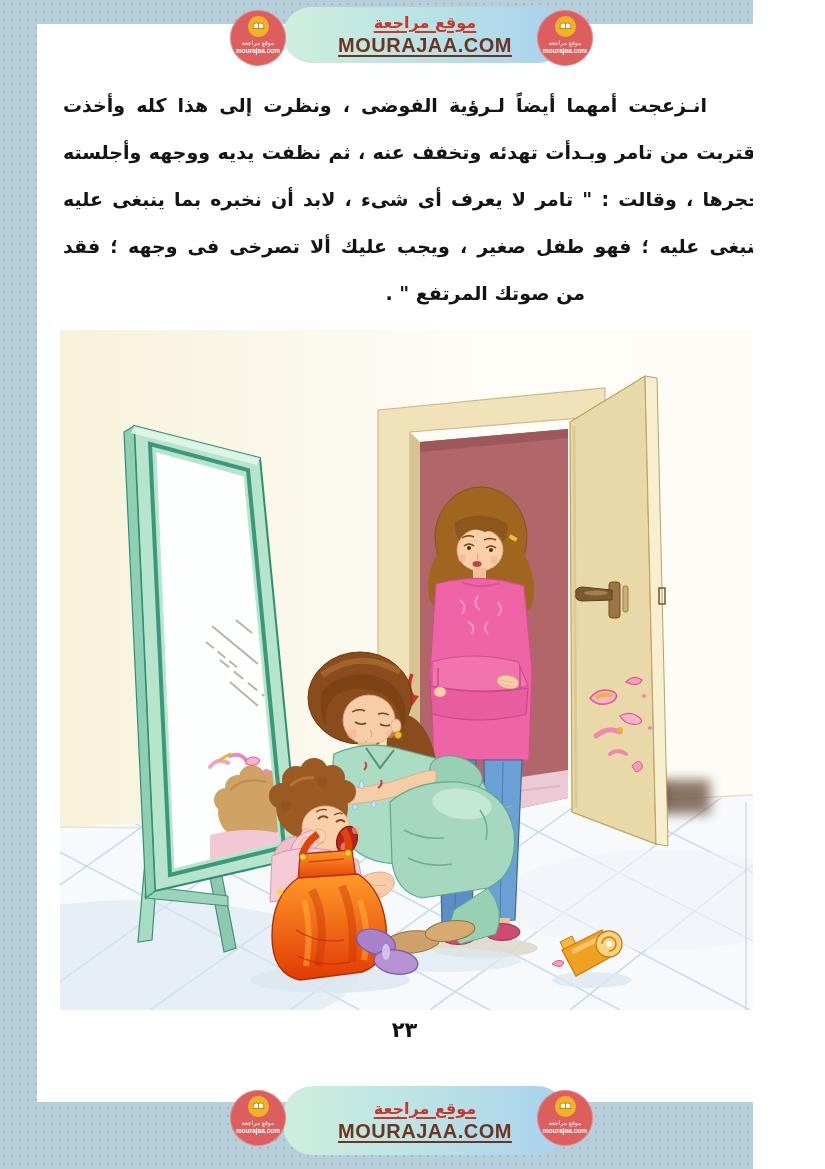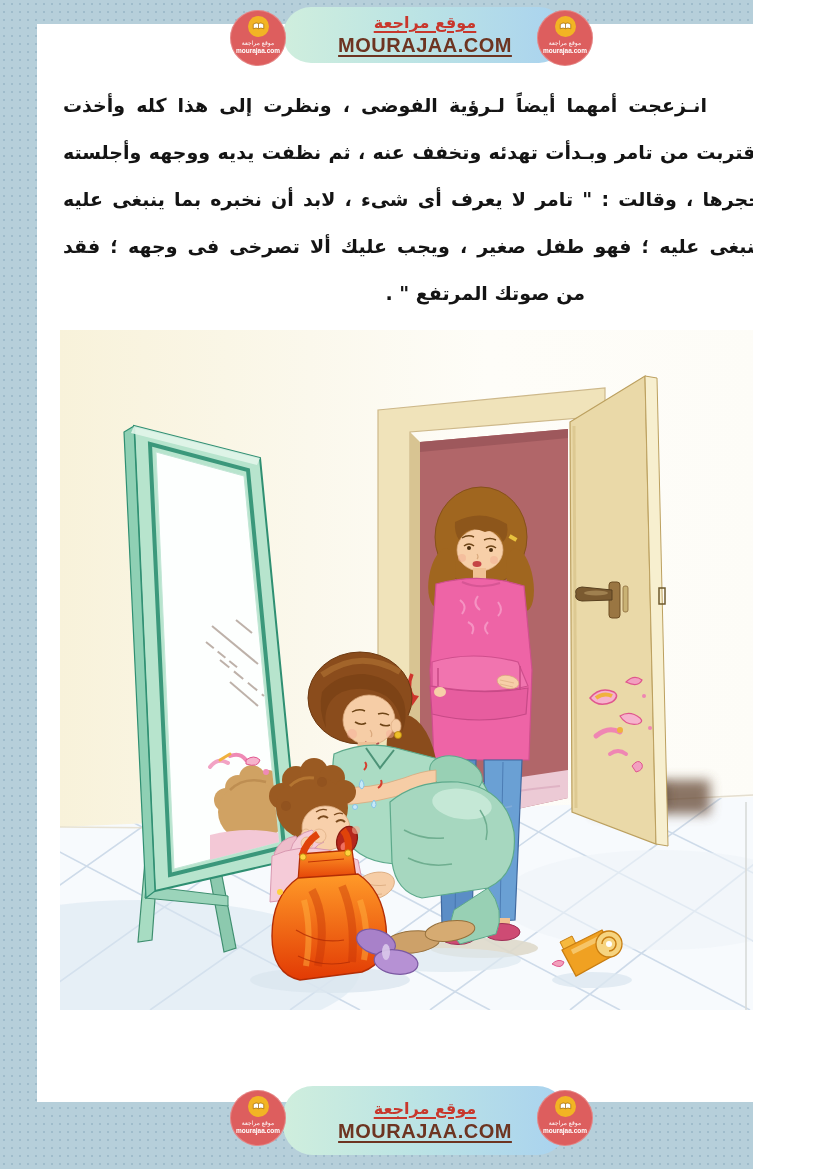--- a/index.html
+++ b/index.html
@@ -375,20 +375,21 @@
       <path d="M492,634 q6,-6 12,-2 q-2,8 -12,2 z" fill="#f2a0bb" stroke="#e0568e"></path>
       <polygon points="500,612 512,606 516,614 504,620" fill="#f6b93e" stroke="#c87d10"></polygon>
       <polygon points="502,620 542,600 556,624 516,646" fill="#f0a122" stroke="#c87d10" stroke-width="1.3"></polygon>
       <path d="M512,622 L544,606" stroke="#f8cf7a" stroke-width="5" opacity="0.8"></path>
       <circle cx="549" cy="614" r="13" fill="#f6d480" stroke="#c87d10" stroke-width="1.3"></circle>
       <path d="M542,614 a7,7 0 1 1 7,7" fill="none" stroke="#c87d10" stroke-width="1.5"></path>
       <circle cx="549" cy="614" r="3" fill="#ffffff"></circle>
     </g>
   </svg>
 
+  <div class="page-num">٢٣</div>
 
   <div>
     <div class="badge f-left">
       <span class="icon-circle">
         <svg width="15" height="15" viewBox="0 0 20 20">
             <path d="M3,7 Q7,4 10,6 Q13,4 17,7 L17,13 Q13,11 10,13 Q7,11 3,13 Z" fill="#ffffff" stroke="#a56a00" stroke-width="1"></path>
             <line x1="10" y1="6" x2="10" y2="13" stroke="#a56a00" stroke-width="1"></line>
           </svg>
       </span>
       <span class="b1">موقع مراجعة</span>

